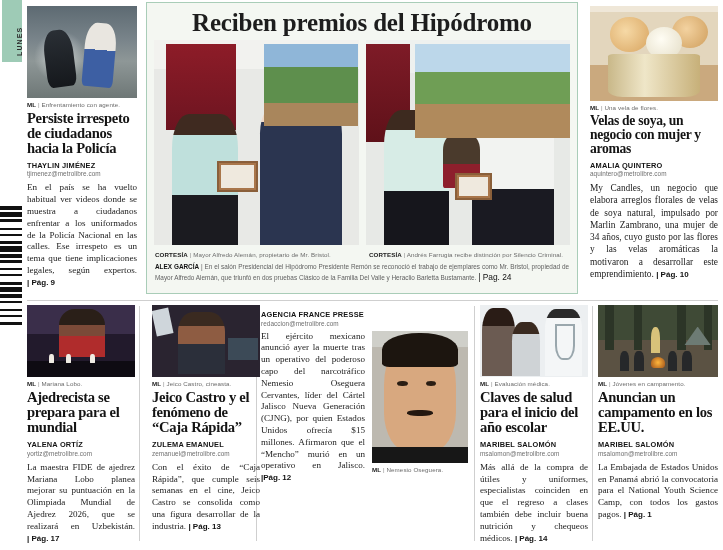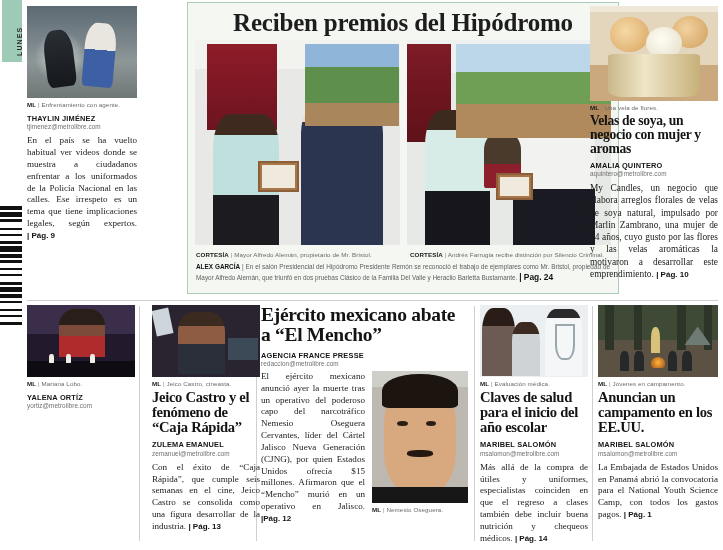--- a/index.html
+++ b/index.html
@@ -85,21 +85,21 @@
     content:""; position:absolute; left:52%; top:18%; width:28%; height:70%;
     background:linear-gradient(180deg,#e9e6e0 0 42%, #3d5fa3 42% 100%);
     border-radius:36% 36% 10% 10%;
     transform:rotate(5deg);
   }
   .colTL h2 { font-size:14.6px; }
 
   
   .feature {
     position:absolute; left:146px; top:2px; width:432px; height:292px;
-    background:#f4f7f2; border:1.6px solid #a9cdb8;margin-left:41px;
+    background:#f4f7f2; border:1.6px solid #a9cdb8;
   }
   .feature-title {
     font-family:"Liberation Serif", serif;
     font-weight:700; font-size:25px; color:#1d1d1d;
     text-align:center; line-height:1; padding:7px 0 5px 0;
     letter-spacing:-.2px;
   }
   .feature-photos { display:flex; gap:7px; padding:0 7px; }
   .feature-photos .photo { width:50%; height:205px; }
   .ph-left {
@@ -152,21 +152,21 @@
   .ph-right .plaque::after{content:"";position:absolute;inset:2px;background:#efe9de;}
 
   .feature-caps { display:flex; gap:14px; padding:3px 8px 0 8px; }
   .feature-caps > div { width:50%; }
   .feature-lead {
     padding:2px 8px 0 8px;
     font-family:"Liberation Sans", sans-serif;
     font-size:6.4px; line-height:1.38; color:#5f5f5f; text-align:justify;
   }
   .feature-lead b { color:#121212; font-weight:700; }
-  .feature-lead .pg { font-size:8.4px; color:#111; font-weight:700; }
+  .feature-lead .pg { font-size:8.4px; color:#111; font-weight:400; }
 
   
   .colTR { position:absolute; left:590px; top:6px; width:128px; }
   .colTR .photo { width:128px; height:95px;
     background:linear-gradient(180deg,#efe7d8 0 6%, #e3d6bd 6% 62%, #caa97e 62% 100%);
   }
   .colTR .photo .bowl{position:absolute;left:14%;bottom:4%;width:72%;height:46%;
     background:linear-gradient(90deg,#c9b889,#efe6c8 40%,#c7b079);
     border-radius:6% 6% 16% 16%;}
   .colTR .photo .f1,.colTR .photo .f2,.colTR .photo .f3{position:absolute;border-radius:50%;}
@@ -297,20 +297,21 @@
         <i style="height:3px;background:#111111"></i>
         <i style="height:2px;background:#ffffff"></i>
       </div>
   </div>
 
   <div class="colTL">
     <div class="photo"></div>
     <div class="credit">
       <b>ML</b><span class="bar"> | </span><span>Enfrentamiento con agente.</span>
     </div>
+    <h2 class="headline">Persiste irrespeto de ciudadanos hacia la Policía</h2>
     <div class="byline">THAYLIN JIMÉNEZ</div>
     <div class="email">tjimenez@metrolibre.com</div>
     <p class="body"><span>En el país se ha vuelto habitual ver videos donde se muestra a ciudadanos enfrentar a los uniformados de la Policía Nacional en las calles. Ese irrespeto es un tema que tiene implicaciones legales, según expertos.</span> <span class="pg">| Pág. 9</span></p>
   </div>
 
   <div class="feature">
     <div class="feature-title">Reciben premios del Hipódromo</div>
     <div class="feature-photos">
       <div class="photo ph-left">
         <div class="p1"></div>
@@ -363,41 +364,42 @@
     <div class="photo">
       <div class="pp"></div>
         <div class="tbl"></div>
       <div class="pc a"></div>
         <div class="pc b"></div>
         <div class="pc c"></div>
     </div>
     <div class="credit">
       <b>ML</b><span class="bar"> | </span><span>Mariana Lobo.</span>
     </div>
+    <h2 class="headline h-b1">Ajedrecista se prepara para el mundial</h2>
     <div class="byline">YALENA ORTÍZ</div>
     <div class="email">yortiz@metrolibre.com</div>
+    <p class="body"><span>La maestra FIDE de ajedrez Mariana Lobo planea mejorar su puntuación en la Olimpiada Mundial de Ajedrez 2026, que se realizará en Uzbekistán.</span> <span class="pg">| Pág. 17</span></p>
   </div>
 
   <div class="colB b2">
     <div class="photo">
       <div class="lt"></div>
         <div class="bk"></div>
         <div class="pp"></div>
     </div>
     <div class="credit">
       <b>ML</b><span class="bar"> | </span><span>Jeico Castro, cineasta.</span>
     </div>
     <h2 class="headline h-b2">Jeico Castro y el fenómeno de “Caja Rápida”</h2>
     <div class="byline">ZULEMA EMANUEL</div>
     <div class="email">zemanuel@metrolibre.com</div>
     <p class="body"><span>Con el éxito de “Caja Rápida”, que cumple seis semanas en el cine, Jeico Castro se consolida como una figura desarrollar de la industria.</span> <span class="pg">| Pág. 13</span></p>
   </div>
 
   <div class="colB b3">
-    <h2 class="headline">Ejército mexicano abate a “El Mencho”</h2>
     <div class="byline">AGENCIA FRANCE PRESSE</div>
     <div class="email">redaccion@metrolibre.com</div>
     <div class="split">
       <div class="txt">
         <p class="body" style="margin-top:0"><span>El ejército mexicano anunció ayer la muerte tras un operativo del poderoso capo del narcotráfico Nemesio Oseguera Cervantes, líder del Cártel Jalisco Nueva Generación (CJNG), por quien Estados Unidos ofrecía $15 millones. Afirmaron que el “Mencho” murió en un operativo en Jalisco.</span> <span class="pg">|Pág. 12</span></p>
       </div>
       <div class="mug">
         <div class="photo">
           <div class="face"></div>
             <div class="hair"></div>

